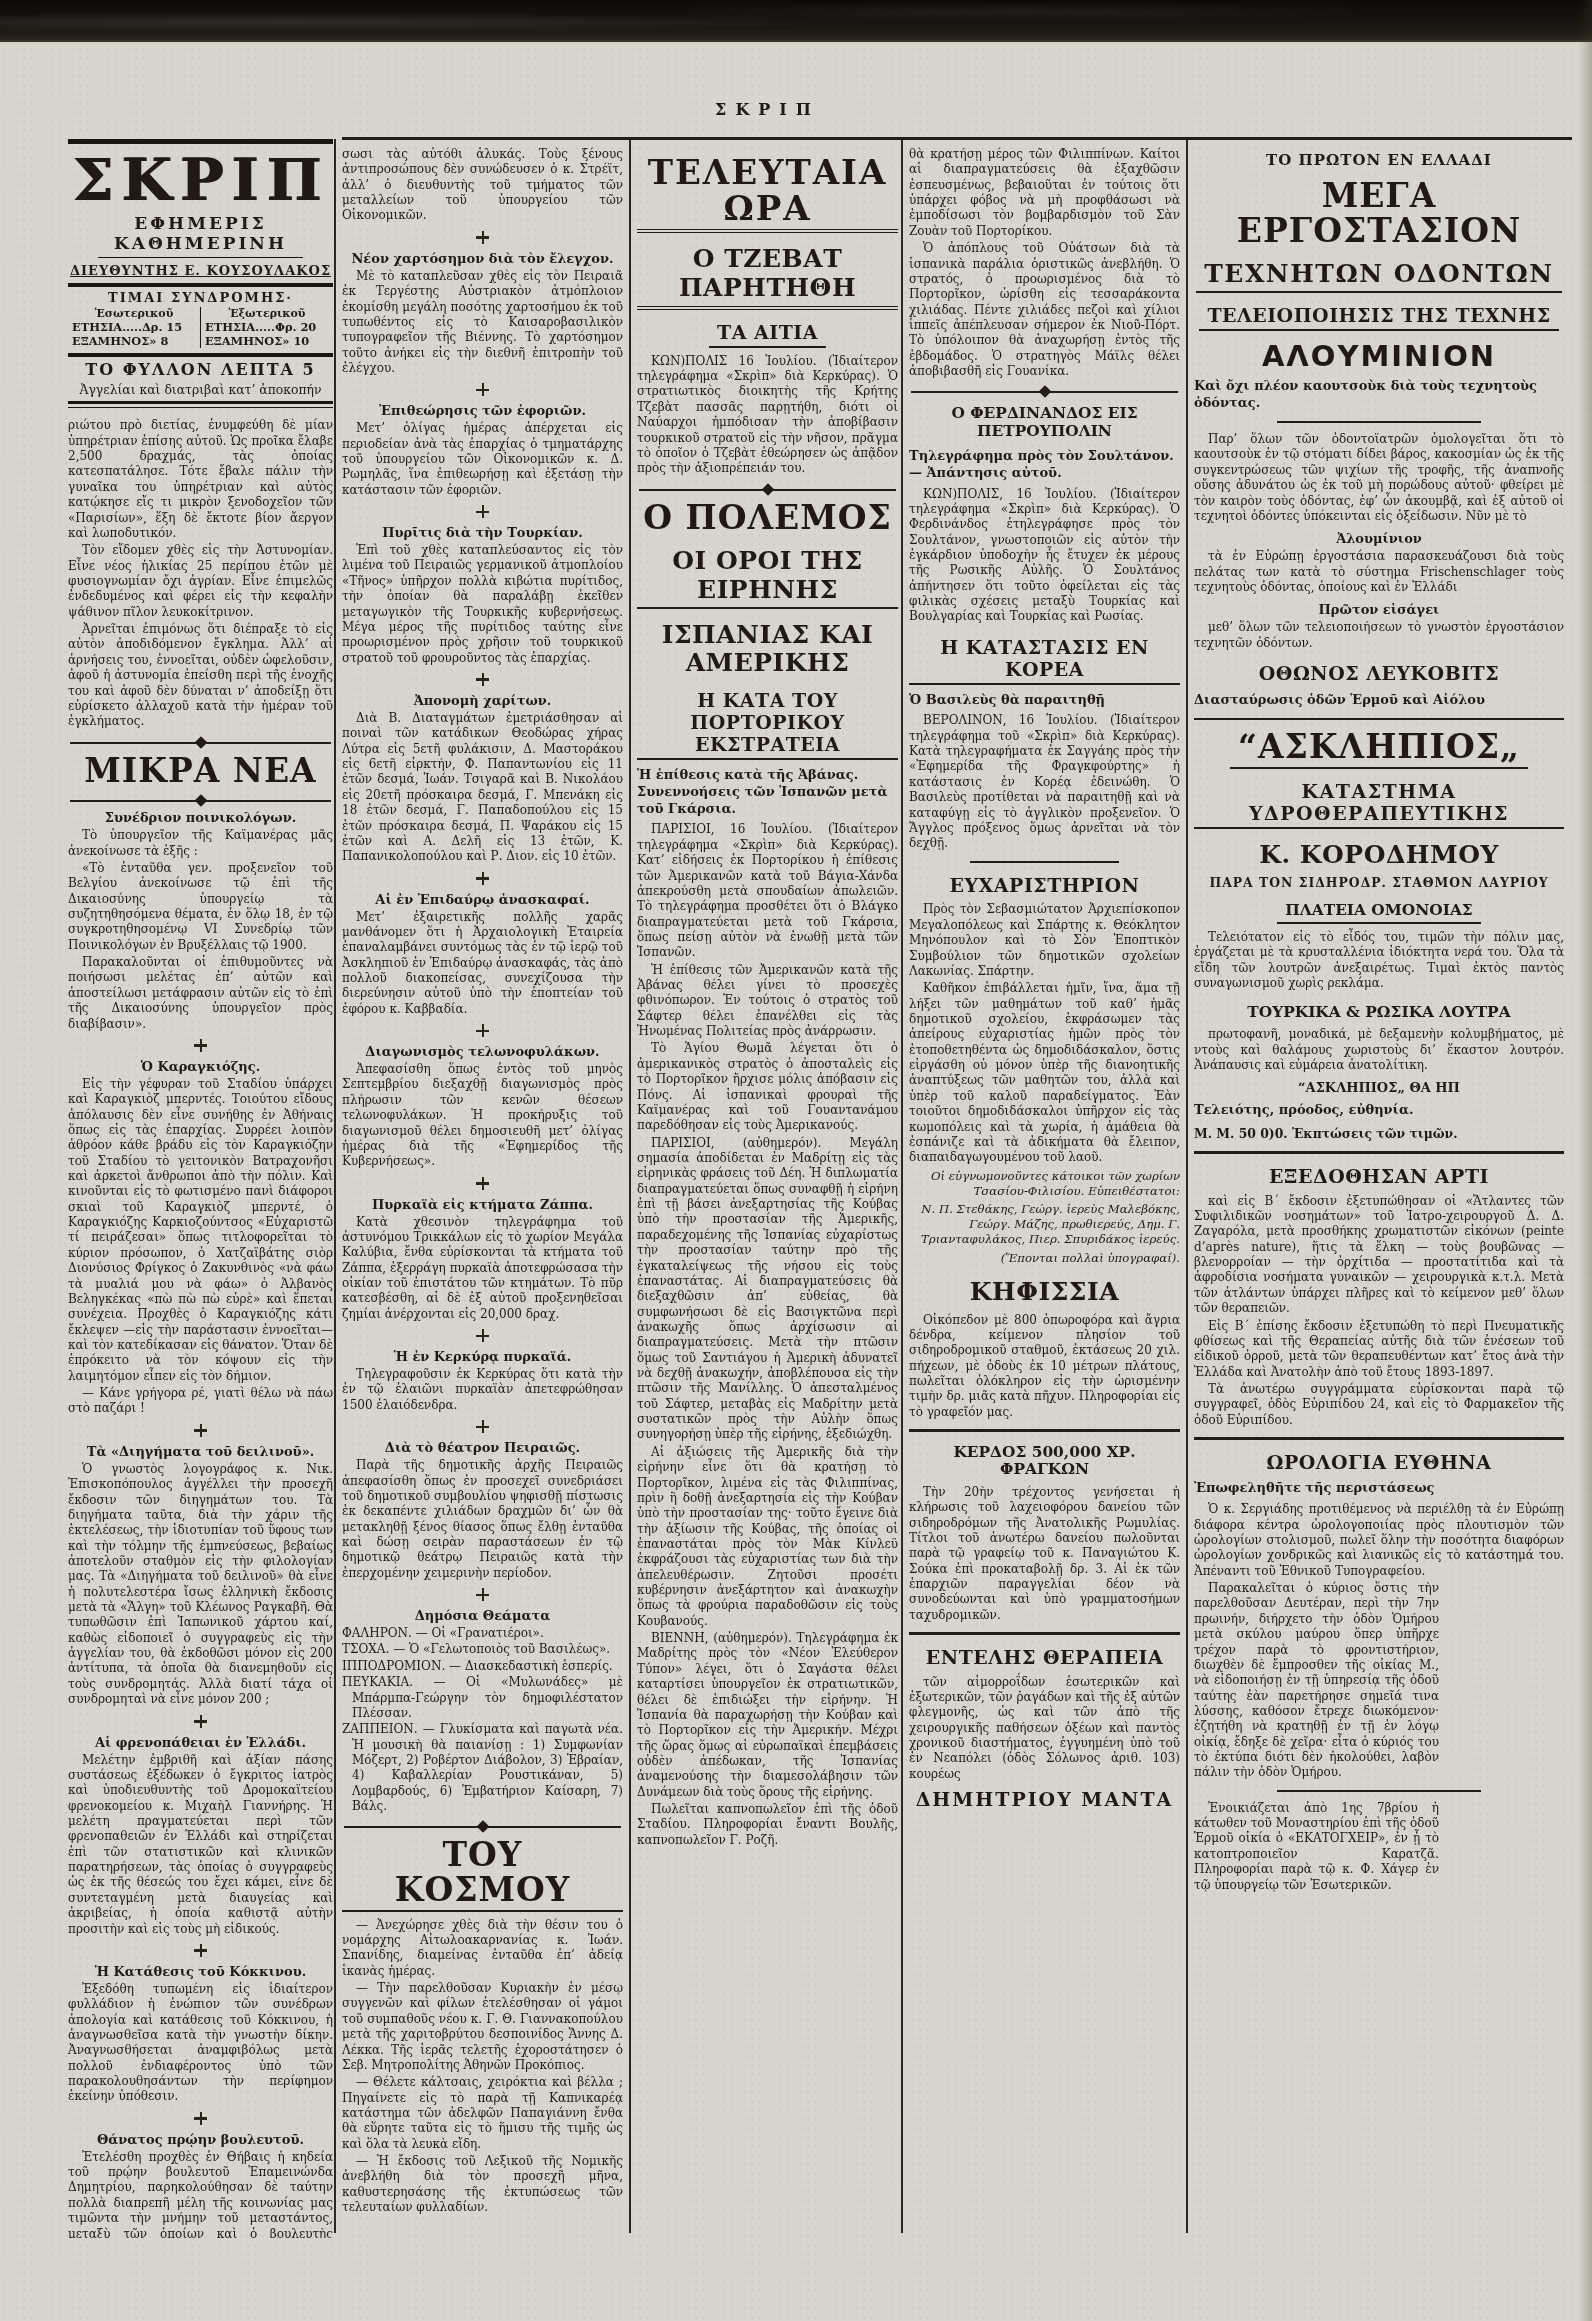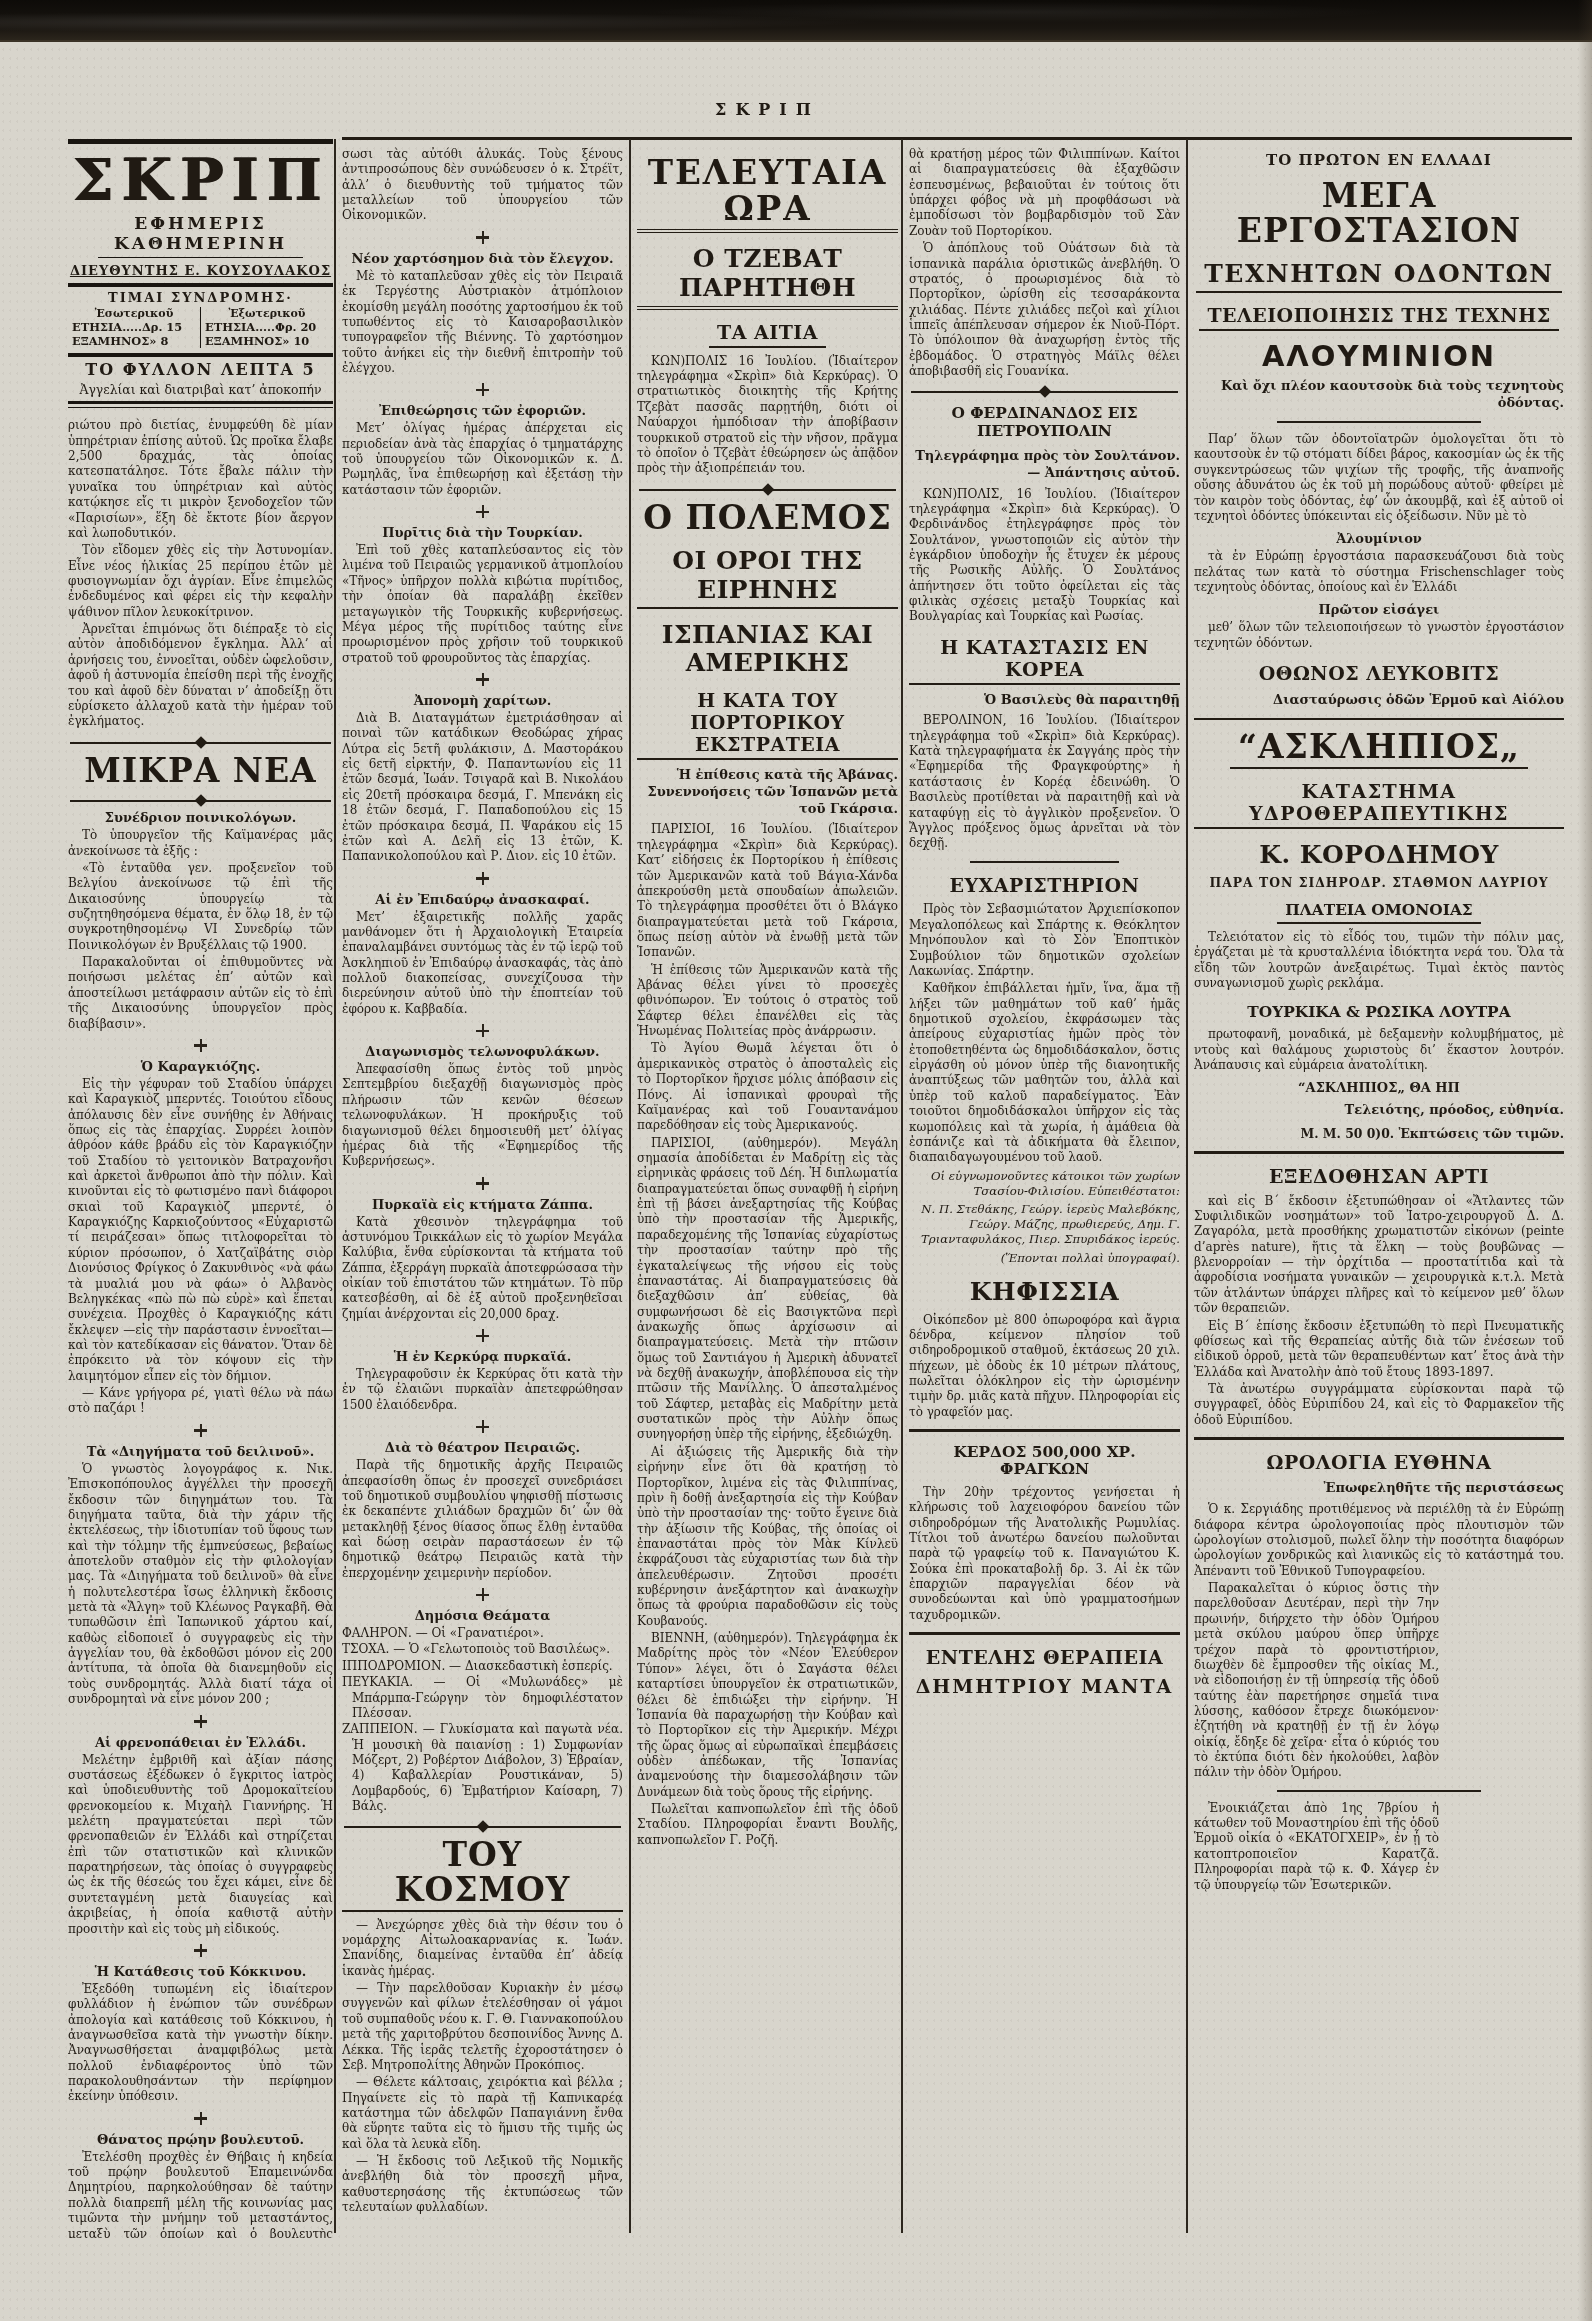--- a/index.html
+++ b/index.html
@@ -51,21 +51,21 @@
   .mh-row{display:flex;}
   .mh-price-line{font-size:16px;font-weight:bold;text-align:center;letter-spacing:2px;margin-top:3px;}
   .mh-notice{font-size:12.4px;text-align:center;margin:3px 0 4px;}
   .mh-bottom{border-top:3px solid #191510;border-bottom:1.5px solid #191510;height:3px;margin-top:3px;}
 
   
   .b-para{font-size:12px;line-height:1.28;text-align:justify;text-indent:14px;margin:2px 0;}
   .b-para.noind{text-indent:0;}
   .b-listing{font-size:12px;line-height:1.28;text-align:justify;margin:1px 0;padding-left:10px;text-indent:-10px;}
   .b-h3{font-weight:bold;text-align:center;font-size:13px;margin:7px 0 3px;}
-  .b-lede{font-weight:bold;text-align:right;font-size:13px;margin:7px 0 5px;line-height:1.3;}
+  .b-lede{font-weight:bold;text-align:left;font-size:13px;margin:7px 0 5px;line-height:1.3;}
   .b-kicker{font-weight:bold;text-align:center;font-size:15px;letter-spacing:1px;margin:6px 0 2px;}
   .b-h2{font-weight:bold;text-align:center;font-size:19px;letter-spacing:0.5px;margin:12px 0 6px;line-height:1.15;}
   .b-h2.cond{font-size:15.4px;letter-spacing:0;}
   .b-h2.fancy{letter-spacing:1.5px;}
   .b-h1{font-weight:bold;text-align:center;font-size:33px;letter-spacing:1px;margin:10px 0 6px;line-height:1.05;}
   .b-h1.sans{font-family:"DejaVu Sans",sans-serif;font-size:29px;letter-spacing:2px;}
   .b-name{font-weight:bold;text-align:center;font-size:19px;letter-spacing:2px;margin:6px 0 10px;}
   .b-sig{font-size:11.7px;line-height:1.3;text-align:right;font-style:italic;margin:3px 0;}
   .u1{border-bottom:2px solid #221c14;width:fit-content;margin-left:auto;margin-right:auto;padding:0 8px 2px;}
   .u2{border-bottom:4px double #221c14;width:fit-content;margin-left:auto;margin-right:auto;padding:0 10px 3px;}
@@ -252,20 +252,21 @@
       <div class="b-sig">Οἱ εὐγνωμονοῦντες κάτοικοι τῶν χωρίων Τσασίου-Φιλισίου. Εὐπειθέστατοι:</div>
       <div class="b-sig">Ν. Π. Στεθάκης, Γεώργ. ἱερεὺς Μαλεβόκης, Γεώργ. Μάζης, πρωθιερεύς, Δημ. Γ. Τριανταφυλάκος, Πιερ. Σπυριδάκος ἱερεύς.</div>
       <div class="b-sig">(Ἕπονται πολλαὶ ὑπογραφαί).</div>
       <div class="b-h2 big">ΚΗΦΙΣΣΙΑ</div>
       <div class="b-para">Οἰκόπεδον μὲ 800 ὀπωροφόρα καὶ ἄγρια δένδρα, κείμενον πλησίον τοῦ σιδηροδρομικοῦ σταθμοῦ, ἐκτάσεως 20 χιλ. πήχεων, μὲ ὁδοὺς ἐκ 10 μέτρων πλάτους, πωλεῖται ὁλόκληρον εἰς τὴν ὡρισμένην τιμὴν δρ. μιᾶς κατὰ πῆχυν. Πληροφορίαι εἰς τὸ γραφεῖόν μας.</div>
       <div class="b-rule"></div>
       <div class="b-h2 cond">ΚΕΡΔΟΣ 500,000 ΧΡ. ΦΡΑΓΚΩΝ</div>
       <div class="b-para">Τὴν 20ὴν τρέχοντος γενήσεται ἡ κλήρωσις τοῦ λαχειοφόρου δανείου τῶν σιδηροδρόμων τῆς Ἀνατολικῆς Ρωμυλίας. Τίτλοι τοῦ ἀνωτέρω δανείου πωλοῦνται παρὰ τῷ γραφείῳ τοῦ κ. Παναγιώτου Κ. Σούκα ἐπὶ προκαταβολῇ δρ. 3. Αἱ ἐκ τῶν ἐπαρχιῶν παραγγελίαι δέον νὰ συνοδεύωνται καὶ ὑπὸ γραμματοσήμων ταχυδρομικῶν.</div>
       <div class="b-rule"></div>
       <div class="b-h2">ΕΝΤΕΛΗΣ ΘΕΡΑΠΕΙΑ</div>
+      <div class="b-para">τῶν αἱμορροΐδων ἐσωτερικῶν καὶ ἐξωτερικῶν, τῶν ῥαγάδων καὶ τῆς ἐξ αὐτῶν φλεγμονῆς, ὡς καὶ τῶν ἀπὸ τῆς χειρουργικῆς παθήσεων ὀξέων καὶ παντὸς χρονικοῦ διαστήματος, ἐγγυημένη ὑπὸ τοῦ ἐν Νεαπόλει (ὁδὸς Σόλωνος ἀριθ. 103) κουρέως</div>
       <div class="b-name">ΔΗΜΗΤΡΙΟΥ ΜΑΝΤΑ</div>
     </div>
 </div>
 
 <div class="col" id="col5">
   <div>
       <div class="b-kicker">ΤΟ ΠΡΩΤΟΝ ΕΝ ΕΛΛΑΔΙ</div>
       <div class="b-h1">ΜΕΓΑ ΕΡΓΟΣΤΑΣΙΟΝ</div>
       <div class="b-h2 big fancy u1">ΤΕΧΝΗΤΩΝ ΟΔΟΝΤΩΝ</div>
       <div class="b-h2 u1">ΤΕΛΕΙΟΠΟΙΗΣΙΣ ΤΗΣ ΤΕΧΝΗΣ</div>

